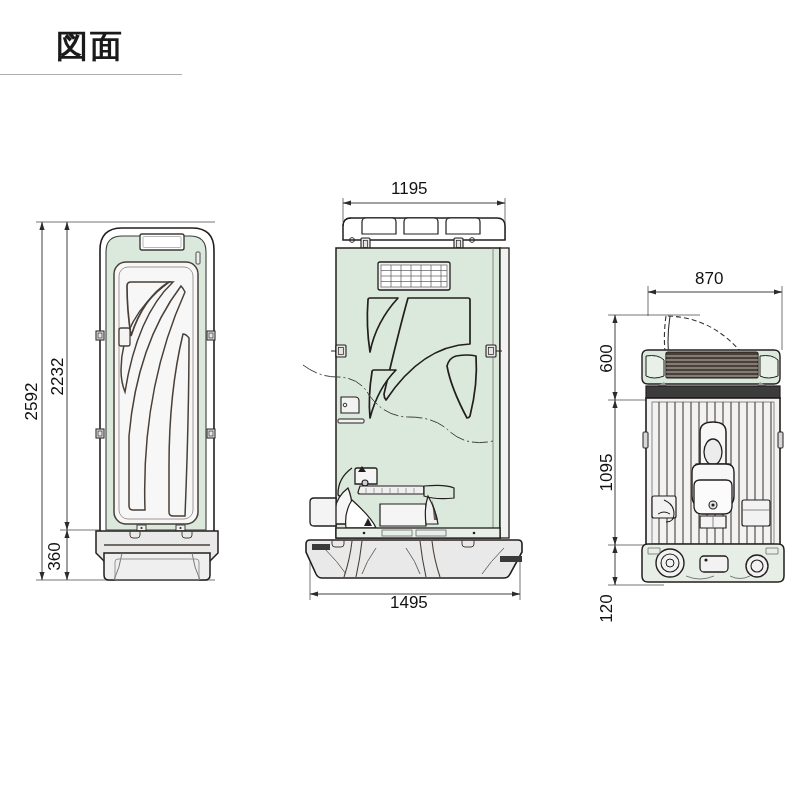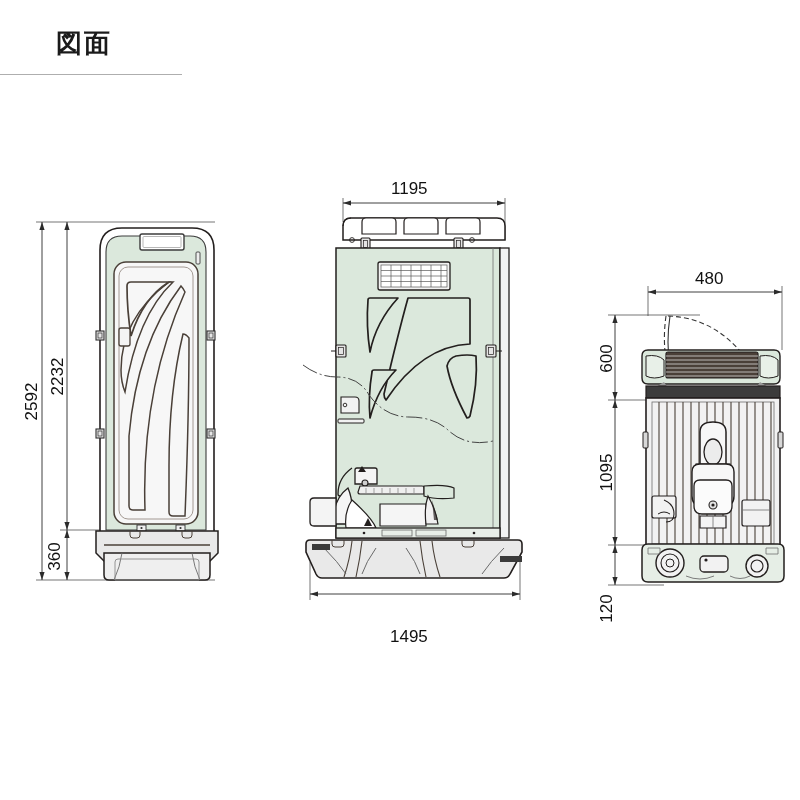--- a/index.html
+++ b/index.html
@@ -17,21 +17,21 @@
   #page {
     position: relative;
     width: 800px;
     height: 800px;
     background: #ffffff;
   }
   .page-title {
     position: absolute;
     left: 56px;
     top: 30px;
-    font-size: 26px;
+    font-size: 32px;
     font-weight: 700;
     color: #1a1a1a;
     letter-spacing: 2px;
     font-family: "DejaVu Sans", "Liberation Sans", sans-serif;
     line-height: 1;
   }
   .title-rule {
     position: absolute;
     left: 0px;
     top: 74px;
@@ -413,20 +413,20 @@
       <path d="M686 576 q14 6 28 0" fill="none" stroke="#6f6f6f" stroke-width="0.9"></path>
       <path d="M730 576 q10 5 20 0" fill="none" stroke="#6f6f6f" stroke-width="0.9"></path>
     </g>
   </svg>
 
   <div class="dim-text vert" style="left:3px; top:393px; width:56px; text-align:center;">2592</div>
   <div class="dim-text vert" style="left:29px; top:368px; width:56px; text-align:center;">2232</div>
   <div class="dim-text vert" style="left:32px; top:548px; width:44px; text-align:center;">360</div>
 
   <div class="dim-text" style="left:391px; top:180px;text-align:center;">1195</div>
-  <div class="dim-text" style="left:390px; top:594px;margin-top:34px;">1495</div>
-
-  <div class="dim-text" style="left:695px; top:270px;">480</div>
+  <div class="dim-text" style="left:390px; top:594px;">1495</div>
+
+  <div class="dim-text" style="left:695px; top:270px;">870</div>
   <div class="dim-text vert" style="left:584px; top:350px; width:44px; text-align:center;">600</div>
   <div class="dim-text vert" style="left:578px; top:464px; width:56px; text-align:center;">1095</div>
   <div class="dim-text vert" style="left:584px; top:600px; width:44px; text-align:center;">120</div>
 
 </div>
 
 </body></html>

